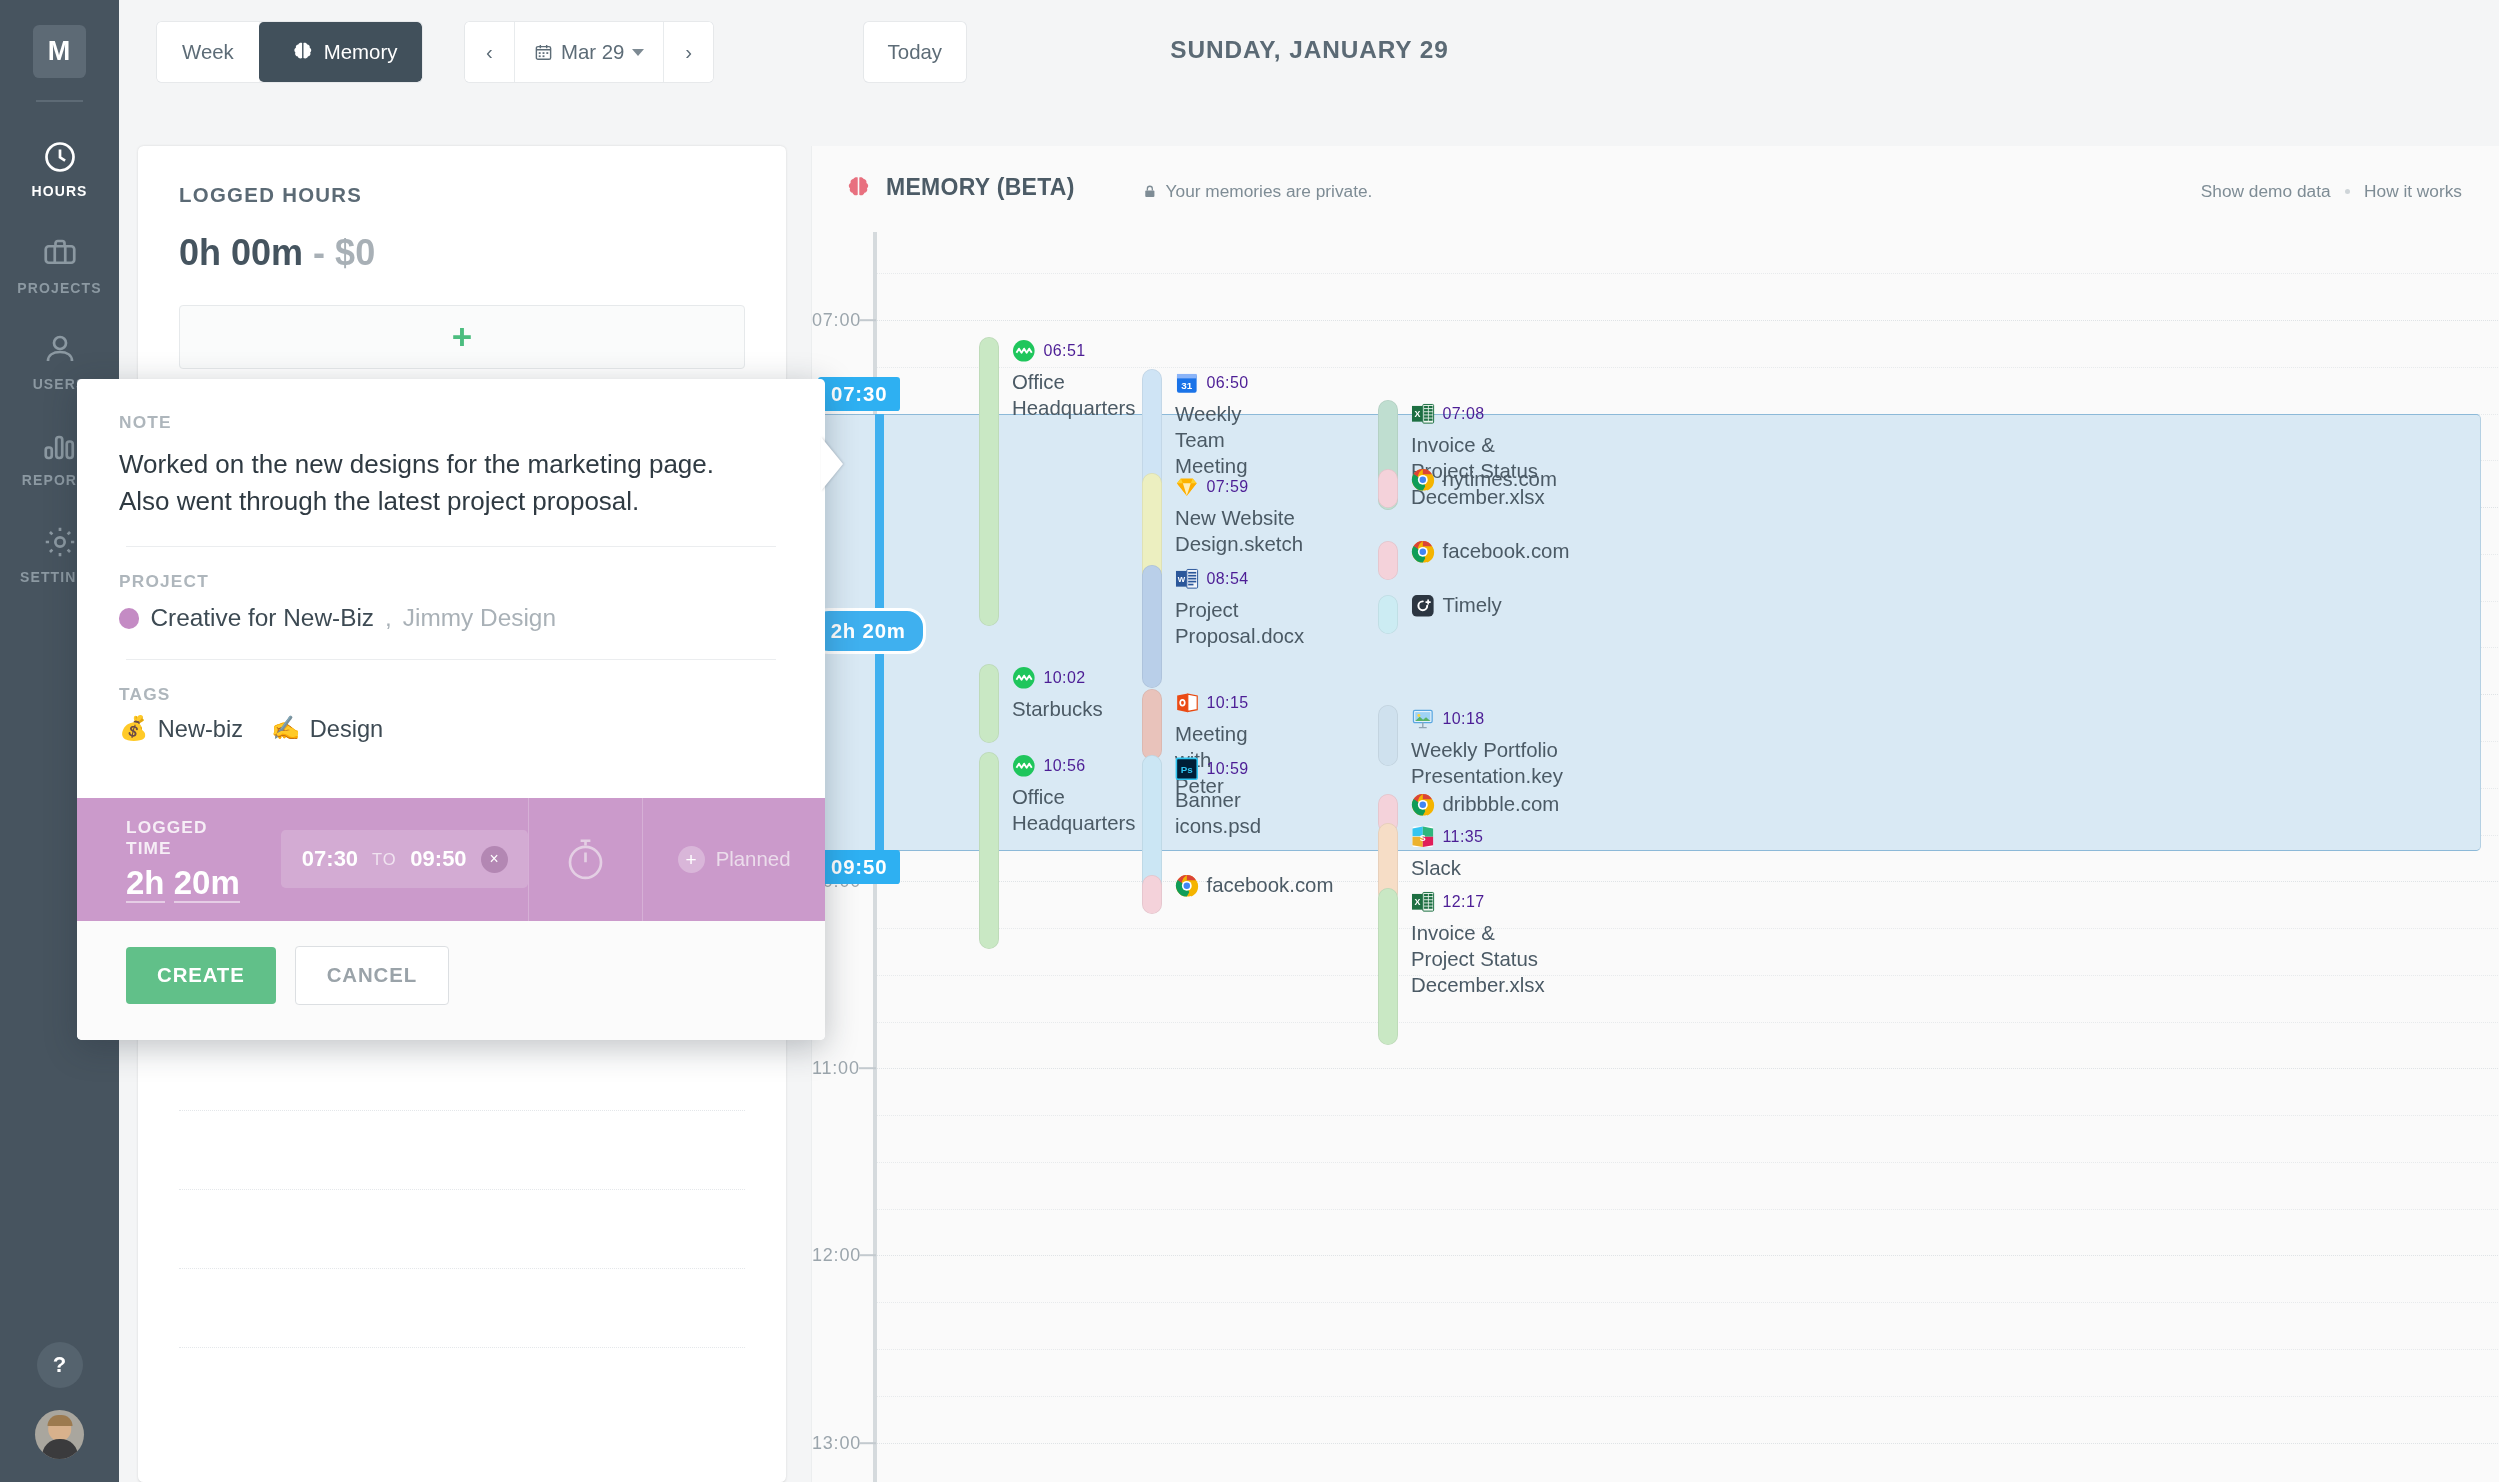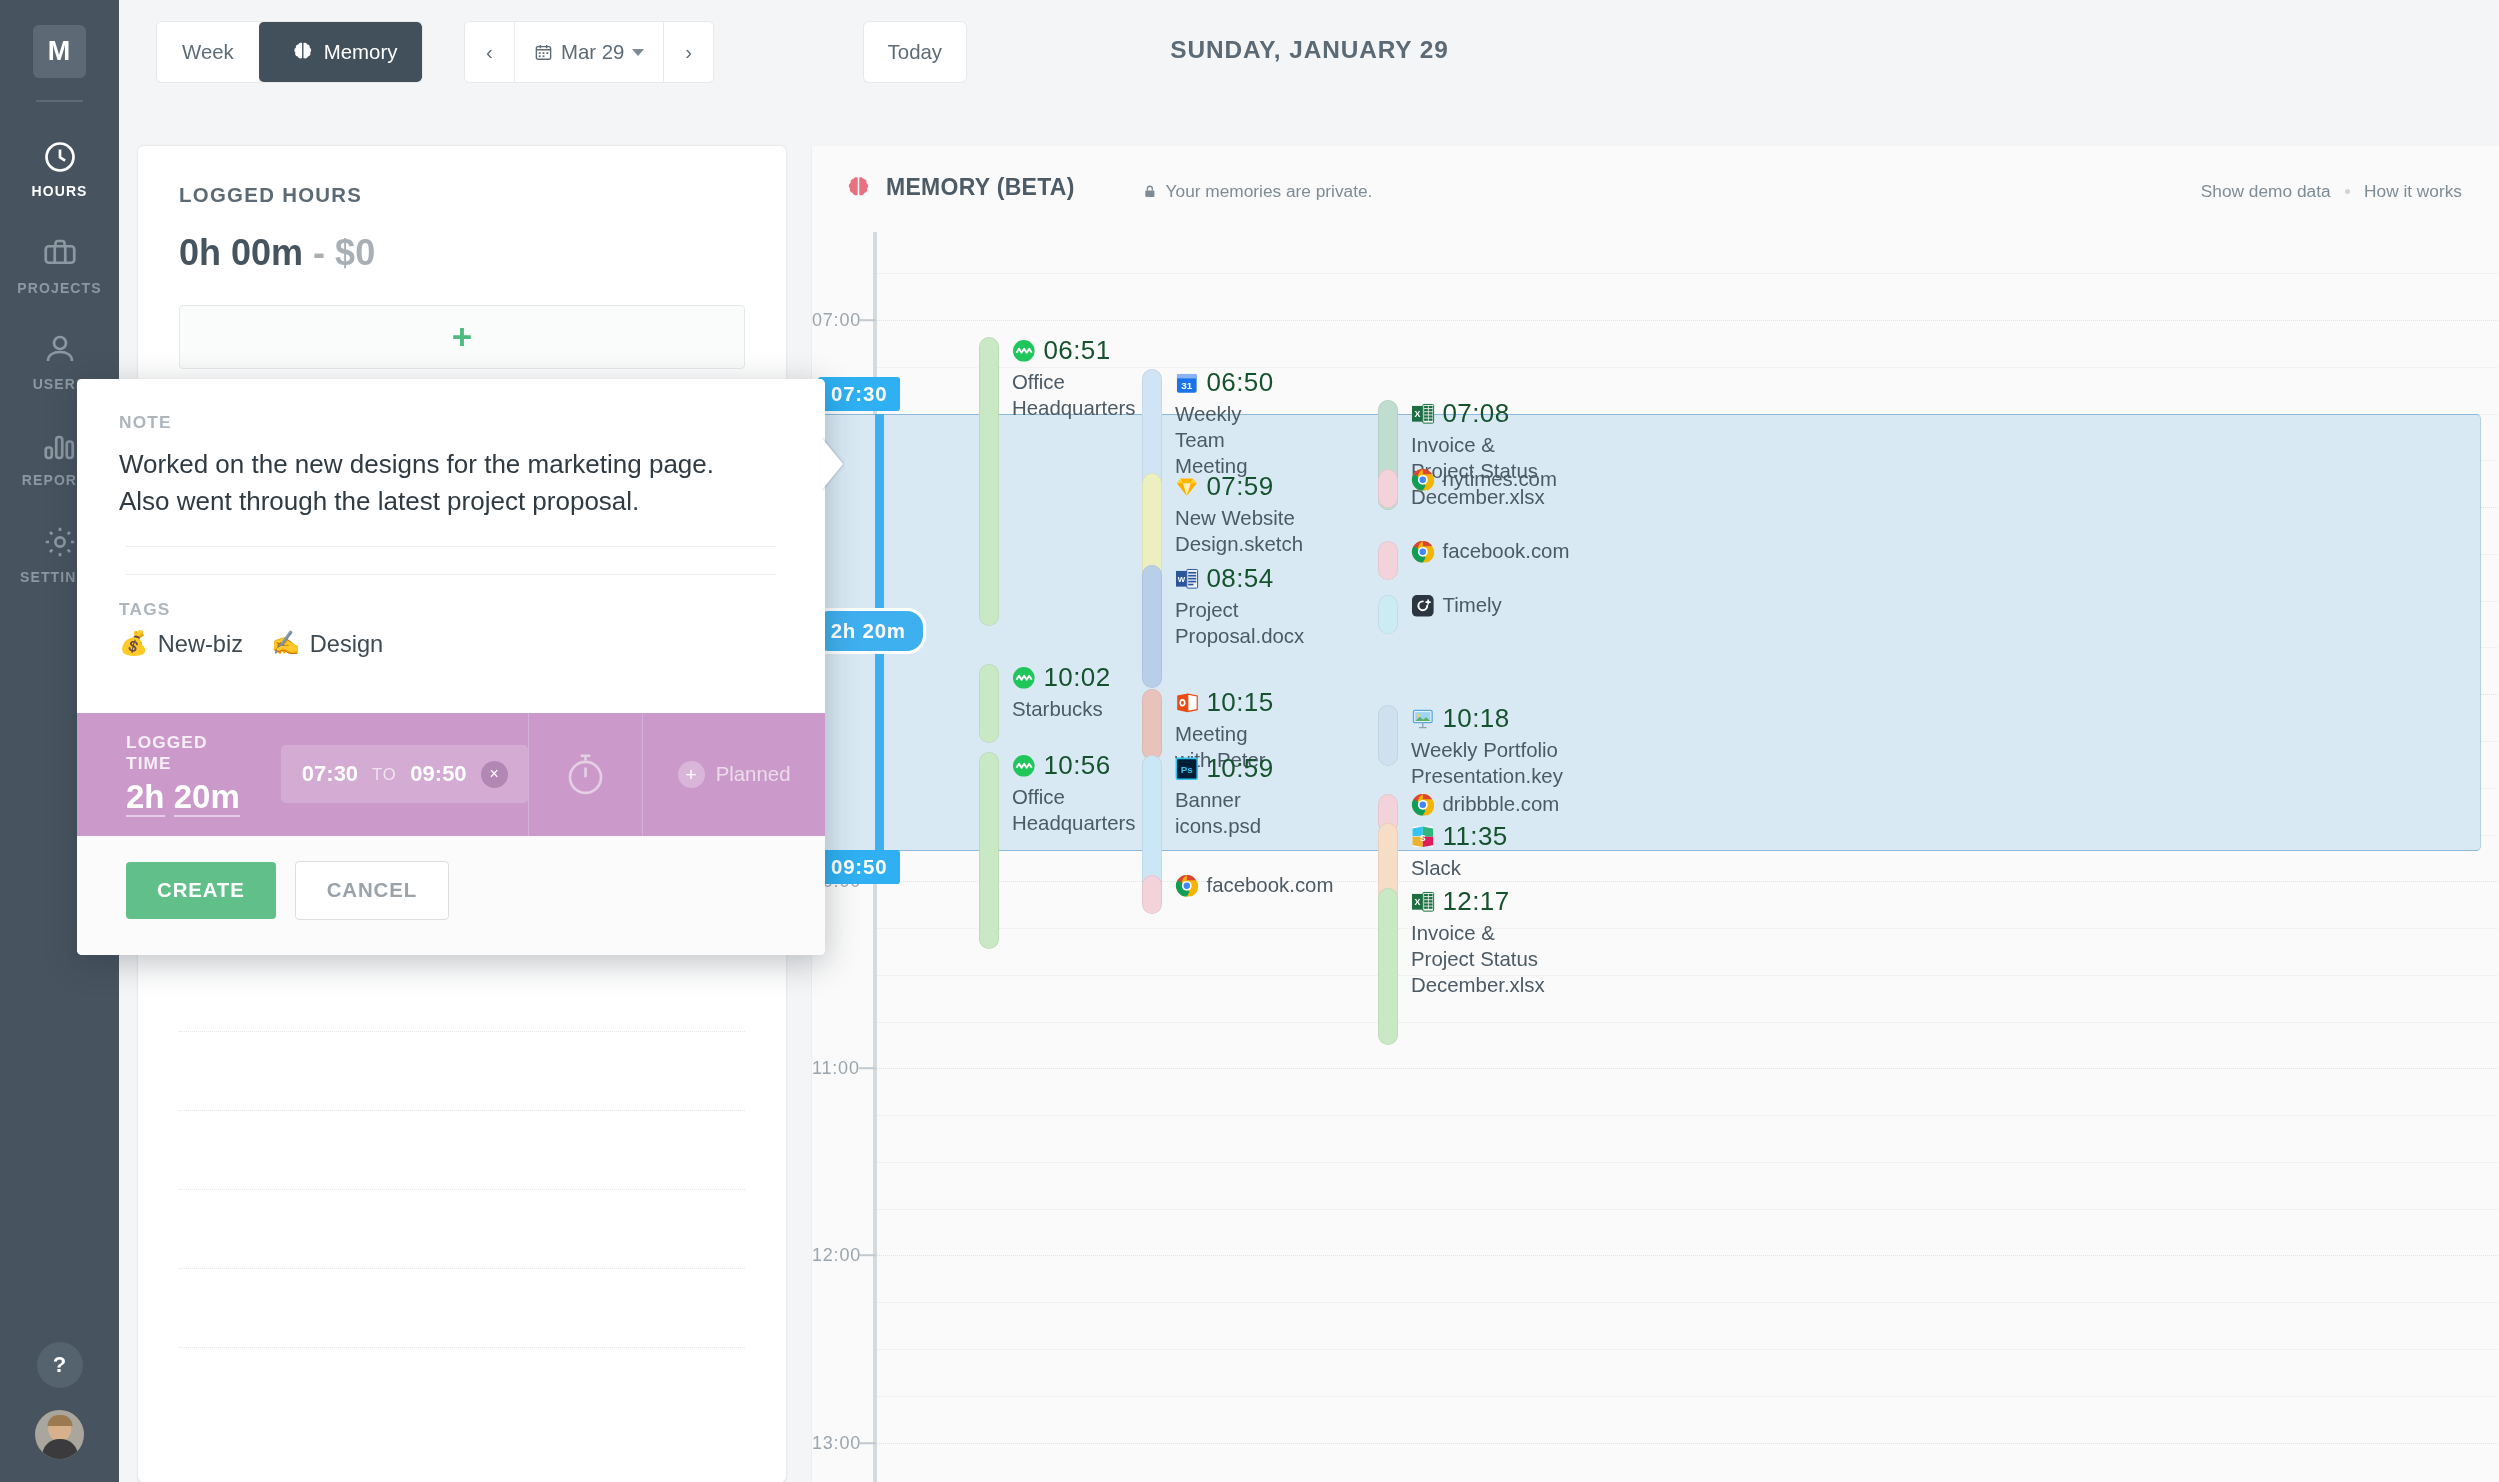--- a/index.html
+++ b/index.html
@@ -162,21 +162,21 @@
   .sel-pill {
     position: absolute; background: #3fb0ef; color: #fff; font-size: 20.4px; font-weight: bold;
     letter-spacing: 0.8px; padding: 8.6px 17.3px; border-radius: 19px; white-space: nowrap;
     border: 3.1px solid #fff;
   }
 
   .ev { position: absolute; }
   .ev-bar { position: absolute; left: 0; top: 0; width: 20.4px; border-radius: 10.2px; }
   .ev-body { position: absolute; left: 33px; top: 0; }
   .ev-meta { display: flex; align-items: center; gap: 7.9px; height: 27px; }
-  .ev-time { font-size: 26px; color: #14532d; letter-spacing: 0.4px; }
+  .ev-time { font-size: 16px; color: #4c1d95; letter-spacing: 0.4px; }
   .ev-name { margin-top: 4.7px; font-size: 20.4px; color: #4b5a65; line-height: 1.28; white-space: pre-line; }
   .ev.inline .ev-body { top: -3.1px; }
   .ev.inline .ev-name { margin-top: 0; font-size: 20.4px; }
   .ev-icon { width: 23.6px; height: 23.6px; flex: 0 0 23.6px; display: block; }
 
   
   .popup {
     position: absolute; left: 77px; top: 379px; width: 748px;
     background: #fff; border-radius: 4.7px; box-shadow: 0 7.9px 33px rgba(30,40,50,.28);
     overflow: hidden; z-index: 50;
@@ -735,20 +735,29 @@
   </div>
 
   <div class="popup-arrow"></div>
   <div class="popup">
     <div class="pu-sec" style="padding-top:33px">
       <div class="pu-kicker">NOTE</div>
       <div class="pu-note" style="white-space:pre-line">Worked on the new designs for the marketing page.
 Also went through the latest project proposal.</div>
     </div>
     <div class="pu-divider"></div>
+    <div class="pu-sec" style="padding-top:23.6px">
+      <div class="pu-kicker">PROJECT</div>
+      <div class="pu-project">
+        <span class="proj-dot"></span>
+        <span>Creative for New-Biz</span>
+          <span class="client">,</span>
+        <span class="client">Jimmy Design</span>
+      </div>
+    </div>
     <div class="pu-divider"></div>
     <div class="pu-sec" style="padding-top:23.6px; padding-bottom:27px">
       <div class="pu-kicker">TAGS</div>
       <div class="pu-tags">
         <span class="pu-tag">
           <span class="tag-emoji">💰</span>
           <span>New-biz</span>
         </span>
         <span class="pu-tag">
           <span class="tag-emoji">✍️</span>

